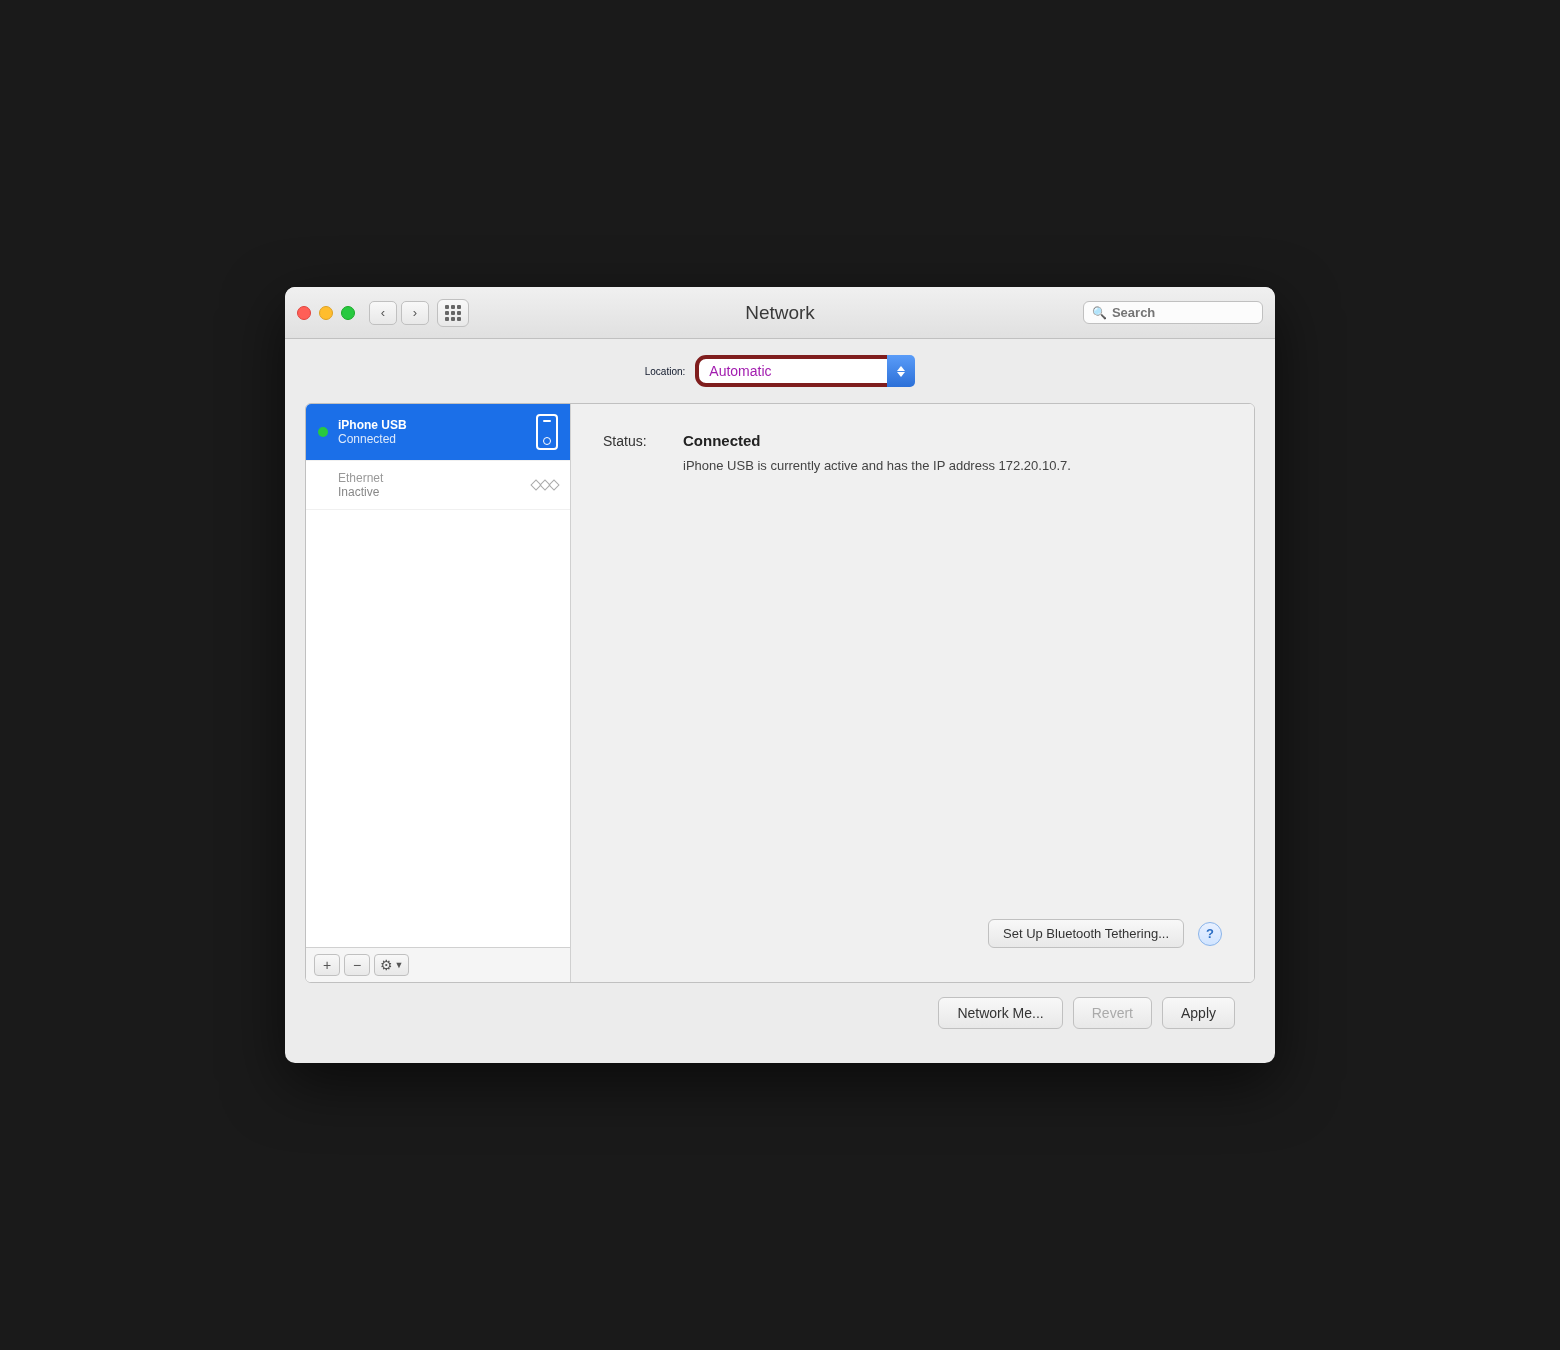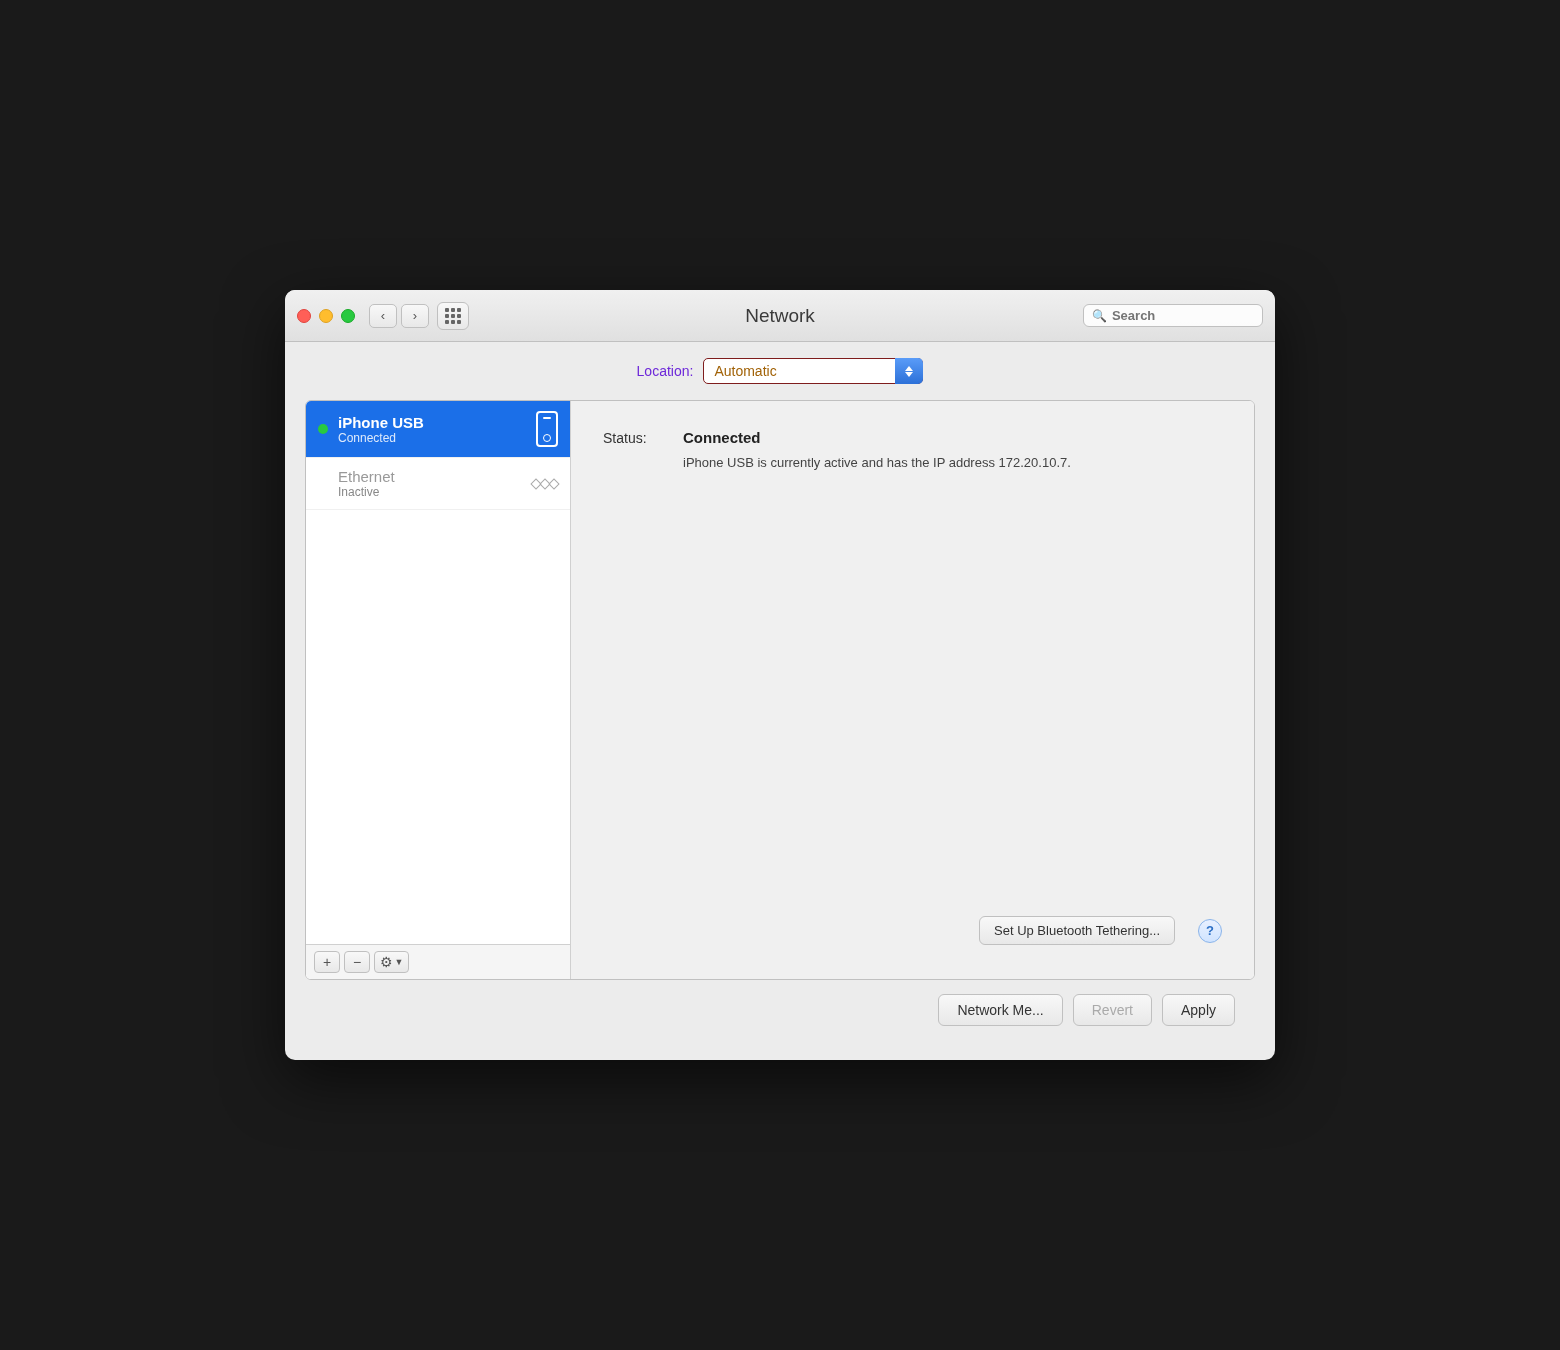--- a/index.html
+++ b/index.html
@@ -123,37 +123,37 @@
     }
     
     .location-row {
       display: flex;
       align-items: center;
       justify-content: center;
       margin-bottom: 16px;
       gap: 10px;
     }
     .location-label {
-      font-size: 14px;
-      color: #6d28d9;
+      font-size: 10px;
+      color: #0f172a;
     }
     .location-select-wrapper {
       position: relative;
       display: flex;
       align-items: center;
     }
     .location-select {
       appearance: none;
       -webkit-appearance: none;
       background: white;
-      border: 1px solid #7f1d1d;
-      border-radius: 5px;
+      border: 4px solid #7f1d1d;
+      border-radius: 11px;
       padding: 4px 32px 4px 10px;
       font-size: 14px;
-      color: #a16207;
+      color: #a21caf;
       width: 220px;
       cursor: pointer;
       outline: none;
     }
     .select-arrow {
       position: absolute;
       right: 0;
       top: 0;
       bottom: 0;
       width: 28px;
@@ -213,21 +213,21 @@
     .status-dot {
       width: 10px;
       height: 10px;
       border-radius: 50%;
       flex-shrink: 0;
     }
     .status-dot.green { background: #28c940; }
     .status-dot.empty { background: transparent; }
     .item-text { flex: 1; }
     .item-name {
-      font-size: 15px;
+      font-size: 12px;
       font-weight: 600;
       color: #333;
     }
     .item-status {
       font-size: 12px;
       color: #888;
     }
     
     .phone-icon {
       width: 22px;
@@ -353,21 +353,21 @@
       font-size: 14px;
       color: #333;
     }
     .right-bottom {
       margin-top: auto;
     }
     .bottom-row-1 {
       display: flex;
       align-items: center;
       justify-content: flex-end;
-      gap: 23px;
+      gap: 14px;
       margin-bottom: 0;
       padding-bottom: 14px;
     }
     .bluetooth-btn {
       background: linear-gradient(to bottom, #f8f8f8, #e8e8e8);
       border: 1px solid #c0c0c0;
       border-radius: 6px;
       padding: 6px 14px;
       font-size: 13px;
       color: #333;

